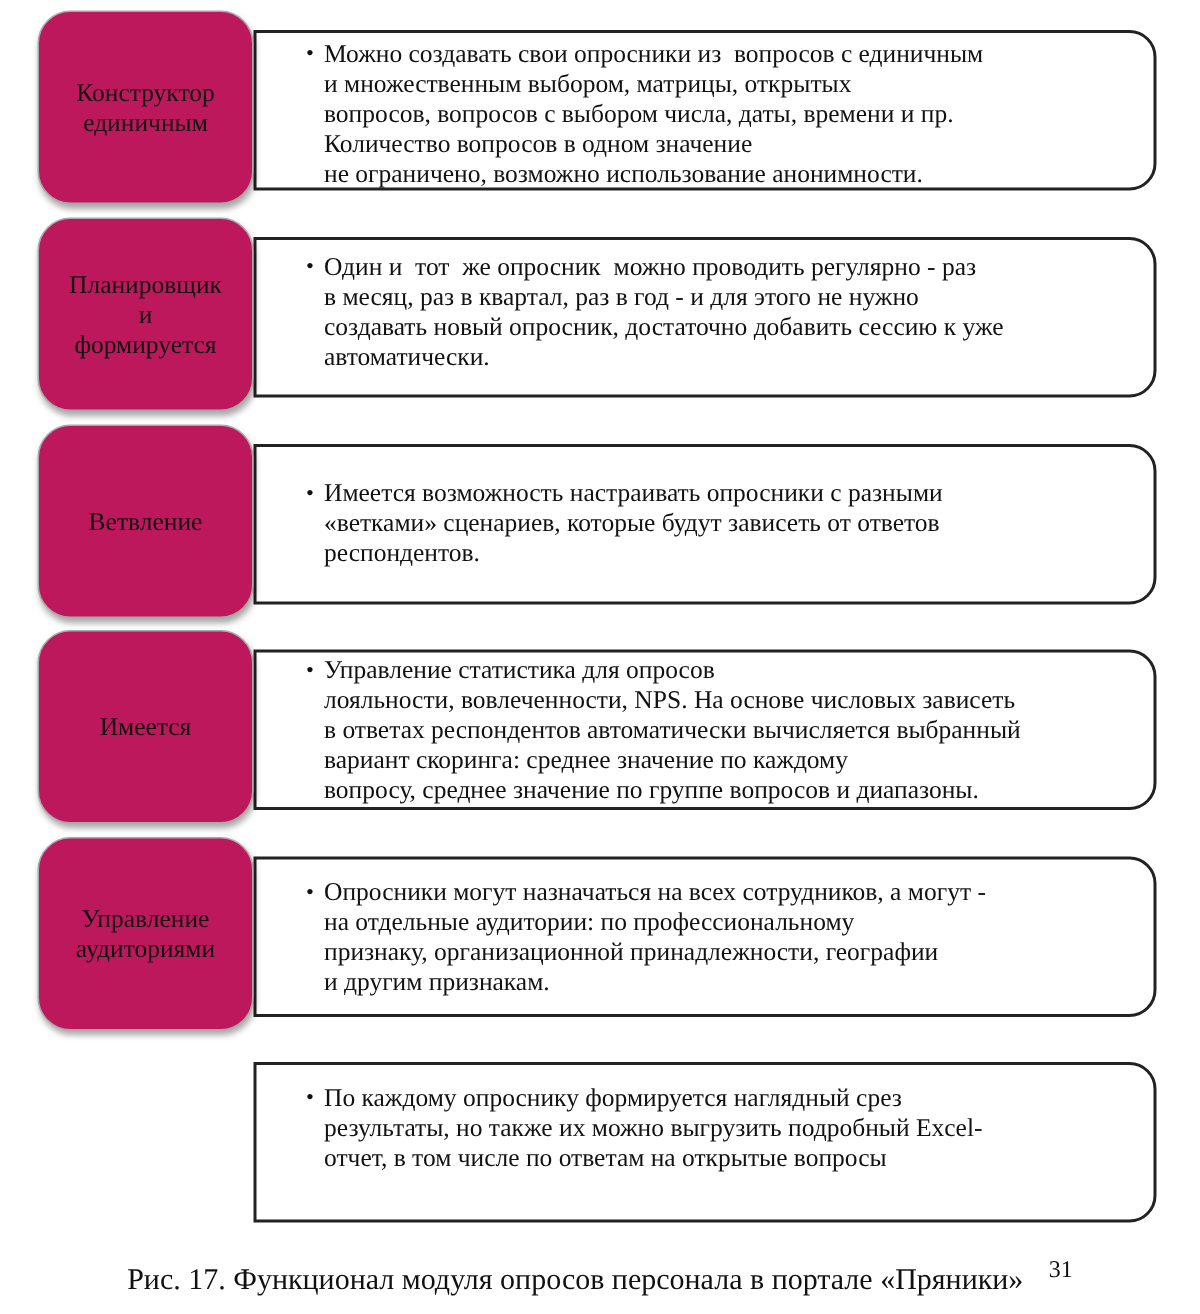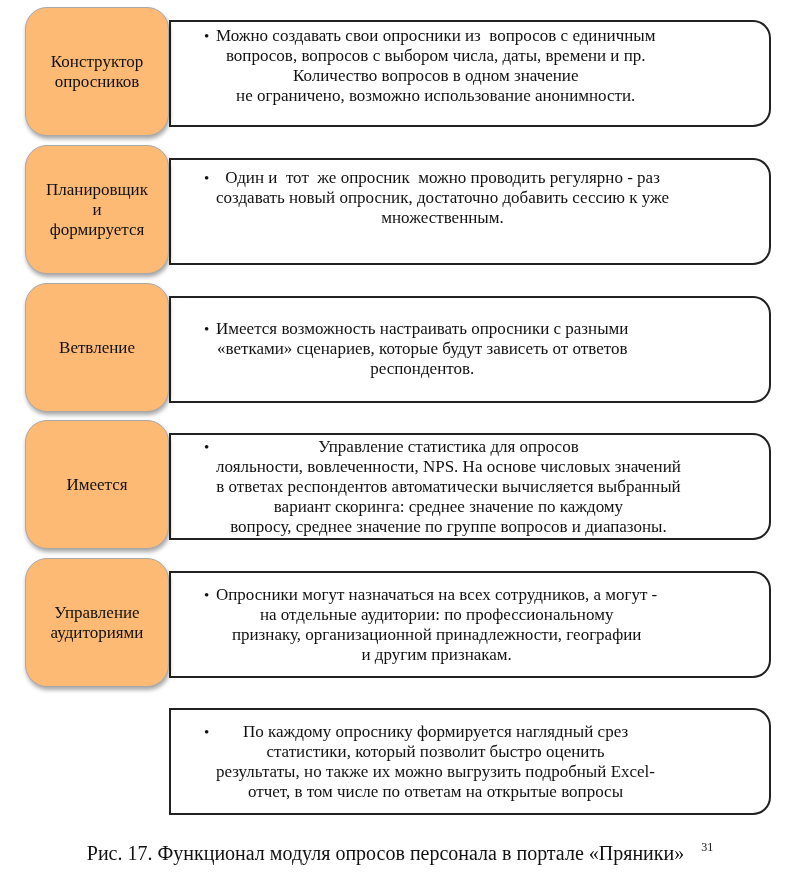--- a/index.html
+++ b/index.html
@@ -21,21 +21,21 @@
       width: 800px;
       height: 132px;
     }
     .left-box {
       position: absolute;
       left: 25px;
       top: 0;
       width: 144px;
       height: 129px;
       box-sizing: border-box;
-      background: #fdba74;
+      background: #be185d;
       border: 1px solid #a9a9a9;
       border-radius: 22px;
       box-shadow: 1px 3px 4px rgba(0,0,0,0.35);
       display: flex;
       align-items: center;
       justify-content: center;
       text-align: center;
       font-size: 17px;
       line-height: 20px;
       padding: 0 6px;
@@ -64,82 +64,83 @@
       padding: 0;
       list-style: none;
       font-size: 17px;
       line-height: 20px;
       color: #111111;
     }
     .bullet-list .line {
       display: block;
       white-space: pre;
       padding-left: 12px;
-      text-align: center;
     }
     .bullet {
       position: absolute;
       left: 0;
       top: 0;
       font-size: 15px;
       line-height: 20px;
     }
     .caption {
       position: absolute;
       left: 0;
       top: 840px;
       width: 800px;
       text-align: center;
       font-size: 20px;
       line-height: 26px;
       color: #111111;
     }
     .caption sup {
-      font-size: 12px;
+      font-size: 16px;
       vertical-align: top;
       position: relative;
       top: -6px;
       margin-left: 17px;
     }
   </style>
 </head>
 <body>
 
 <div class="row" style="top:7px;">
   <div class="left-box">
     <div>
       <span>Конструктор</span>
-      <span>опросников</span>
+      <span>единичным</span>
     </div>
   </div>
   <div class="right-box">
     <div class="bullet-list" style="top:4px;">
       <span class="bullet">•</span>
       <span class="line">Можно создавать свои опросники из  вопросов с единичным</span>
+      <span class="line">и множественным выбором, матрицы, открытых</span>
       <span class="line">вопросов, вопросов с выбором числа, даты, времени и пр.</span>
       <span class="line">Количество вопросов в одном значение</span>
       <span class="line">не ограничено, возможно использование анонимности.</span>
     </div>
   </div>
 </div>
 
 <div class="row" style="top:145px;">
   <div class="left-box">
     <div>
       <span>Планировщик</span>
       <span>и</span>
       <span>формируется</span>
     </div>
   </div>
   <div class="right-box">
     <div class="bullet-list" style="top:8px;">
       <span class="bullet">•</span>
       <span class="line">Один и  тот  же опросник  можно проводить регулярно - раз</span>
+      <span class="line">в месяц, раз в квартал, раз в год - и для этого не нужно</span>
       <span class="line">создавать новый опросник, достаточно добавить сессию к уже</span>
-      <span class="line">множественным.</span>
+      <span class="line">автоматически.</span>
     </div>
   </div>
 </div>
 
 <div class="row" style="top:283px;">
   <div class="left-box">
     <div>
       <span>Ветвление</span>
     </div>
   </div>
@@ -156,21 +157,21 @@
 <div class="row" style="top:420px;">
   <div class="left-box">
     <div>
       <span>Имеется</span>
     </div>
   </div>
   <div class="right-box">
     <div class="bullet-list" style="top:2px;">
       <span class="bullet">•</span>
       <span class="line">Управление статистика для опросов</span>
-      <span class="line">лояльности, вовлеченности, NPS. На основе числовых значений</span>
+      <span class="line">лояльности, вовлеченности, NPS. На основе числовых зависеть</span>
       <span class="line">в ответах респондентов автоматически вычисляется выбранный</span>
       <span class="line">вариант скоринга: среднее значение по каждому</span>
       <span class="line">вопросу, среднее значение по группе вопросов и диапазоны.</span>
     </div>
   </div>
 </div>
 
 <div class="row" style="top:558px;">
   <div class="left-box">
     <div>
@@ -187,21 +188,20 @@
       <span class="line">и другим признакам.</span>
     </div>
   </div>
 </div>
 
 <div class="row" style="top:695px;">
   <div class="right-box">
     <div class="bullet-list" style="top:12px;">
       <span class="bullet">•</span>
       <span class="line">По каждому опроснику формируется наглядный срез</span>
-      <span class="line">статистики, который позволит быстро оценить</span>
       <span class="line">результаты, но также их можно выгрузить подробный Excel-</span>
       <span class="line">отчет, в том числе по ответам на открытые вопросы</span>
     </div>
   </div>
 </div>
 
 <div class="caption">
   <span>Рис. 17. Функционал модуля опросов персонала в портале «Пряники»</span><sup>31</sup>
 </div>
 

